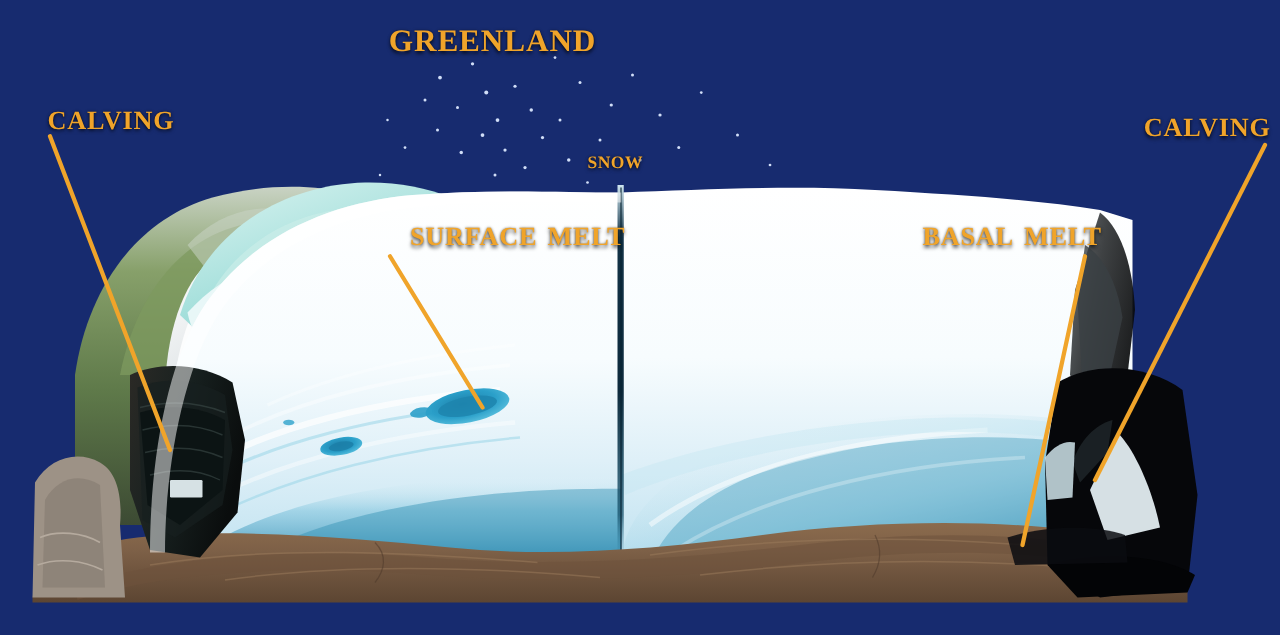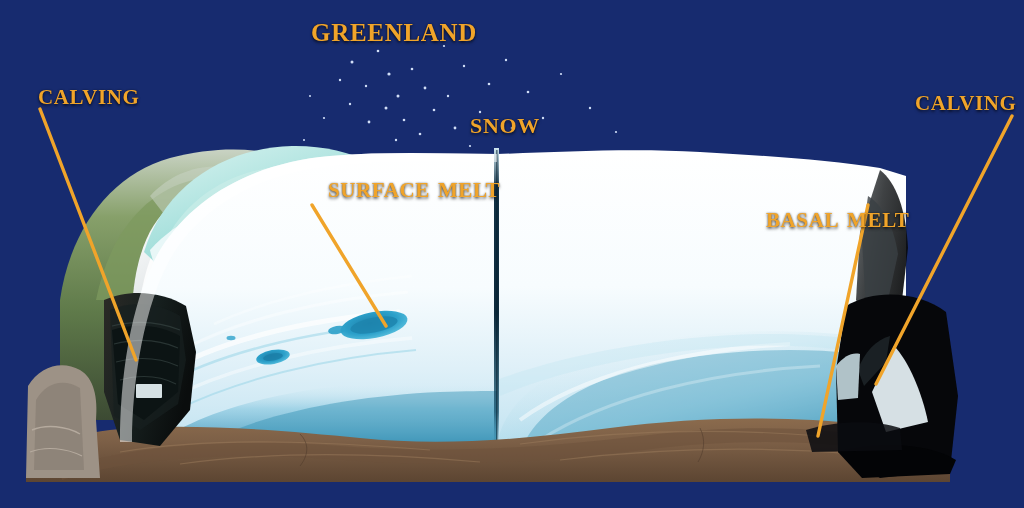--- a/index.html
+++ b/index.html
@@ -29,28 +29,28 @@
     letter-spacing: 0.02em;
     font-variant: small-caps;
     text-transform: lowercase;
     white-space: nowrap;
     text-shadow: 0 2px 3px rgba(0,0,0,0.55), 0 0 2px rgba(0,0,0,0.5);
     line-height: 1;
     pointer-events: none;
   }
   .lbl.title { font-size: 35px; }
   .lbl.annot { font-size: 30px; }
-  .lbl.snow  { font-size: 32px; }
+  .lbl.snow  { font-size: 20px; margin-top: 12px; }
   #title-greenland  { left: 291px; top: 12px; margin-left: 20px; }
   #title-antarctica { left: 561px; top: 12px; }
   #label-calving-left  { left: 38px;  top: 79px; }
   #label-calving-right { left: 915px; top: 85px; }
   #label-snow          { left: 470px; top: 106px; }
   #label-surface-melt  { left: 328px; top: 172px; }
-  #label-basal-melt    { left: 766px; top: 172px; margin-top: 30px; }
+  #label-basal-melt    { left: 738px; top: 172px; }
 </style>
 </head>
 <body>
 
 <div id="stage">
 
   <svg id="scene" viewBox="0 0 1024 508" preserveAspectRatio="none">
     <defs>
       <linearGradient id="gIceTop" x1="0" y1="0" x2="0" y2="1">
         <stop offset="0%" stop-color="#ffffff"></stop>

